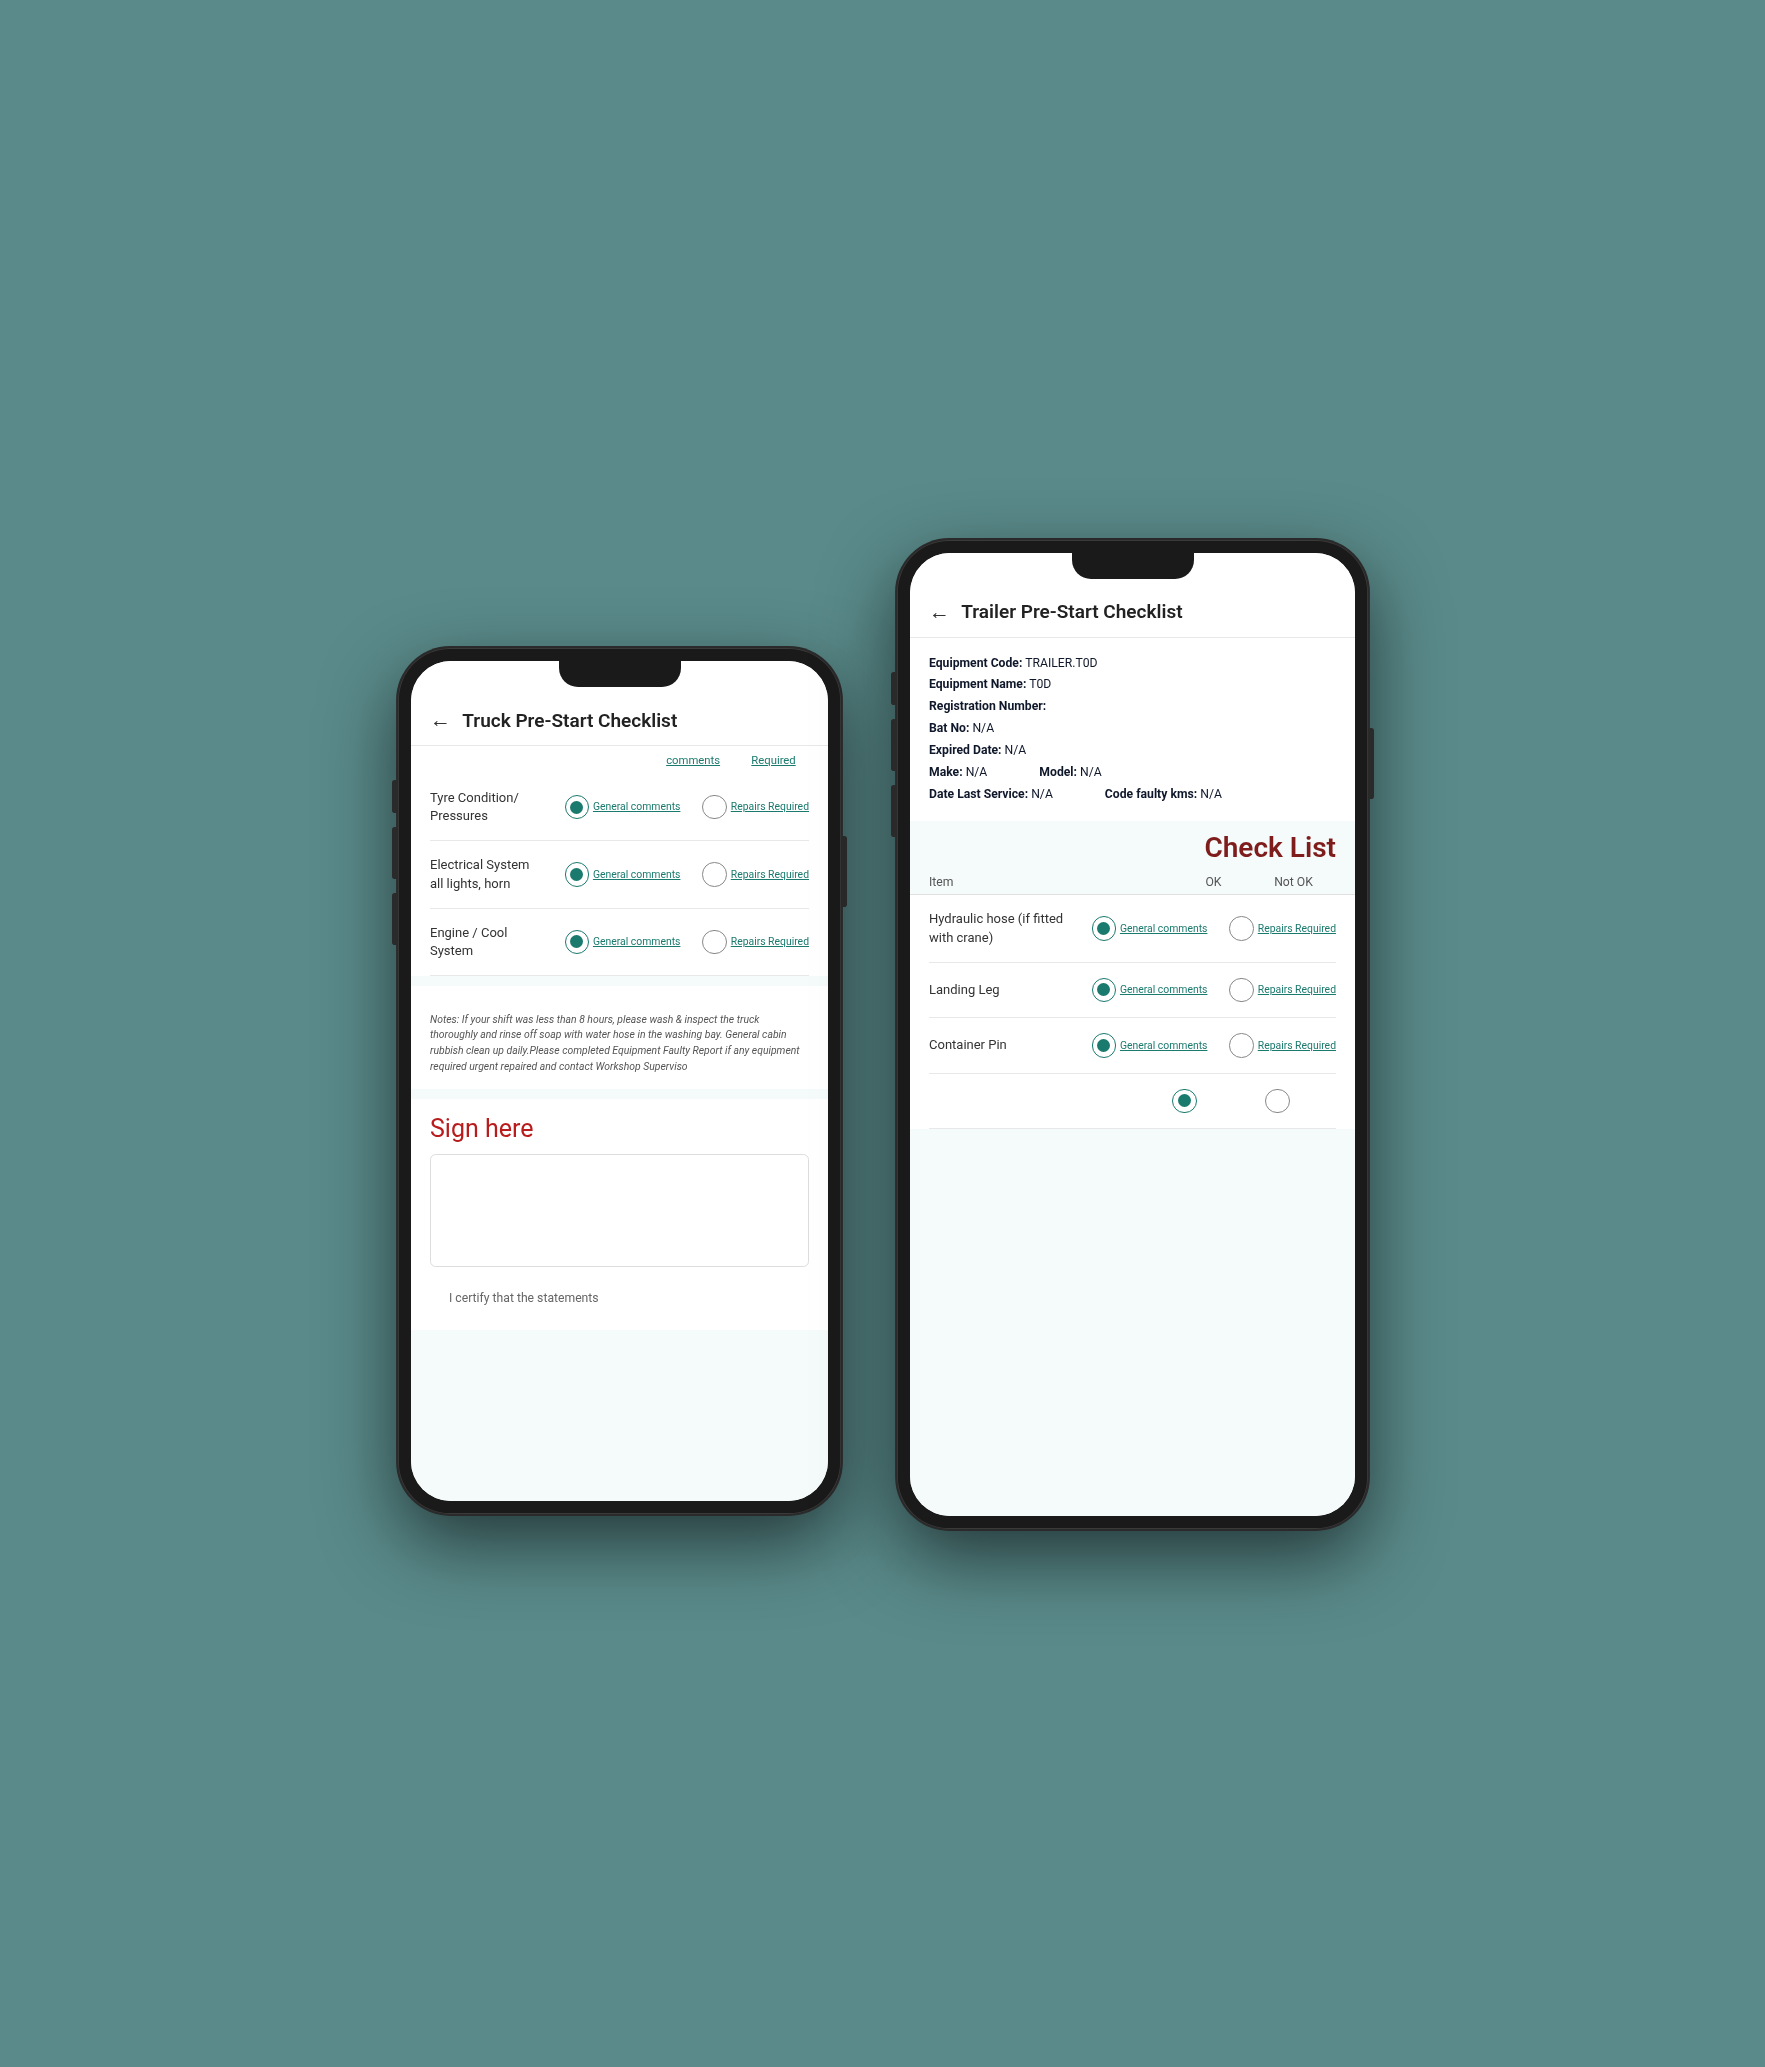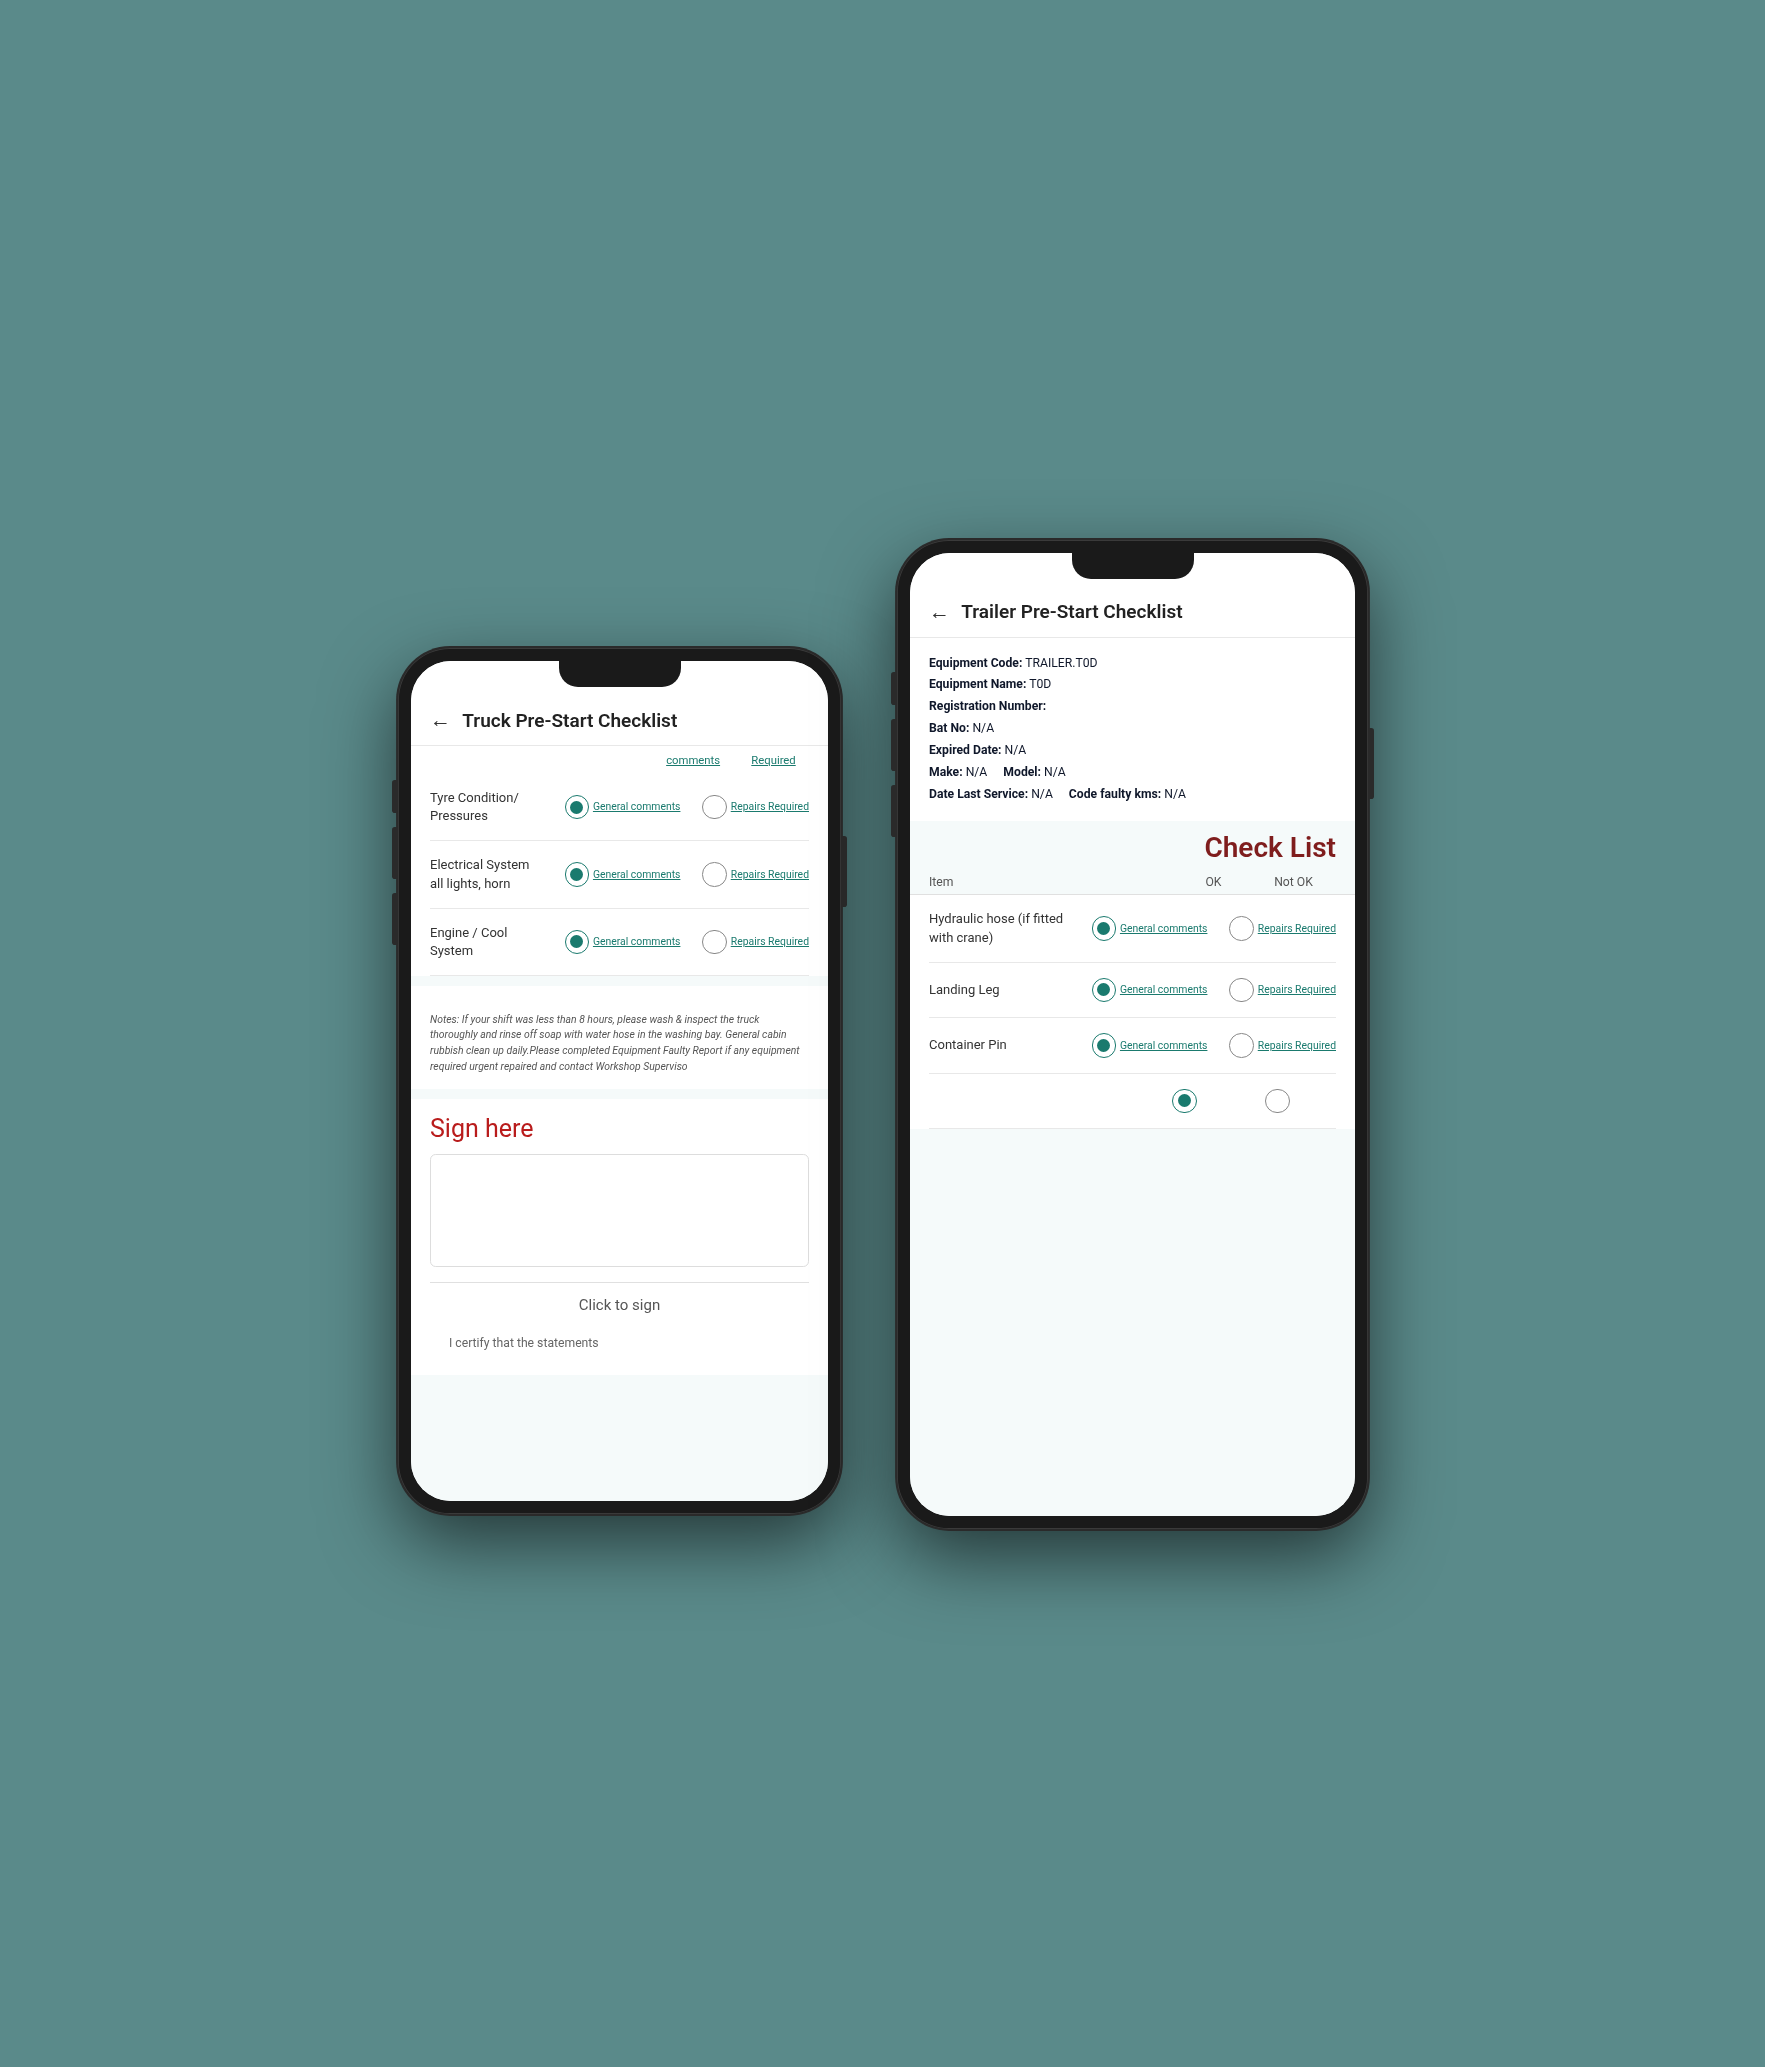--- a/index.html
+++ b/index.html
@@ -247,21 +247,21 @@
     .equipment-info {
       padding: 15px 19px;
       background: #ffffff;
       font-size: 12.2px;
       color: #0f172a;
       line-height: 1.8;
     }
 
     .equipment-row {
       display: flex;
-      gap: 16px;
+      gap: 52px;
       flex-wrap: wrap;
     }
 
     .equipment-field strong {
       font-weight: 700;
     }
 
     .km-input {
       margin: 13px 19px;
       width: calc(100% - 38px);
@@ -402,21 +402,20 @@
           </div>
         </div>
 
         <div class="remark-section">
           <p class="notes-text">Notes: If your shift was less than 8 hours, please wash &amp; inspect the truck thoroughly and rinse off soap with water hose in the washing bay. General cabin rubbish clean up daily.Please completed Equipment Faulty Report if any equipment required urgent repaired and contact Workshop Superviso</p>
         </div>
 
         <div class="sign-section">
           <div class="sign-title">Sign here</div>
           <div class="sign-area"></div>
-          <div class="click-to-sign">Click to sign</div>
           <div class="certify-text">I certify that the statements</div>
         </div>
 
       </div>
     </div>
   </div>
 
   <div class="phone phone-right">
     <div class="side-btn-left"></div>
     <div class="side-btn-left2"></div>

